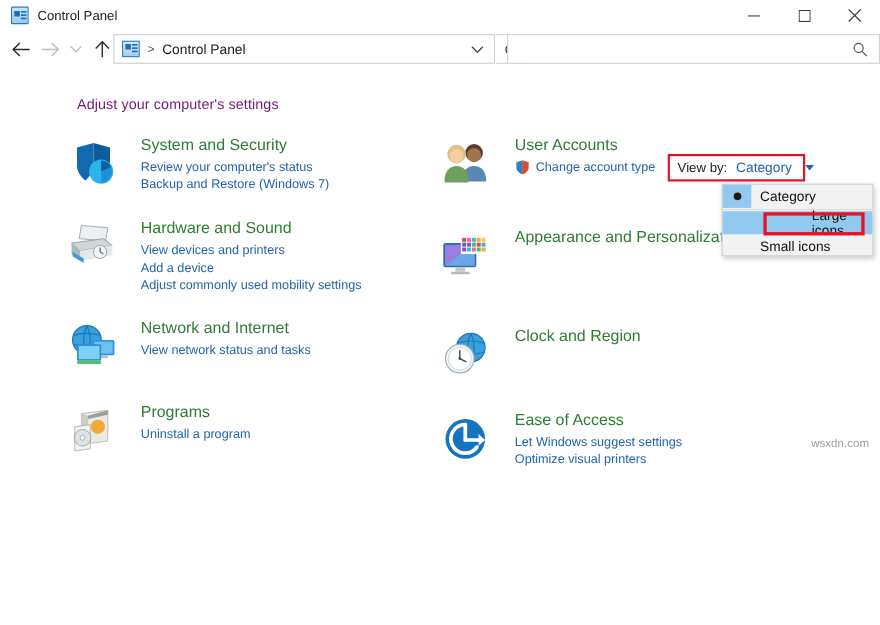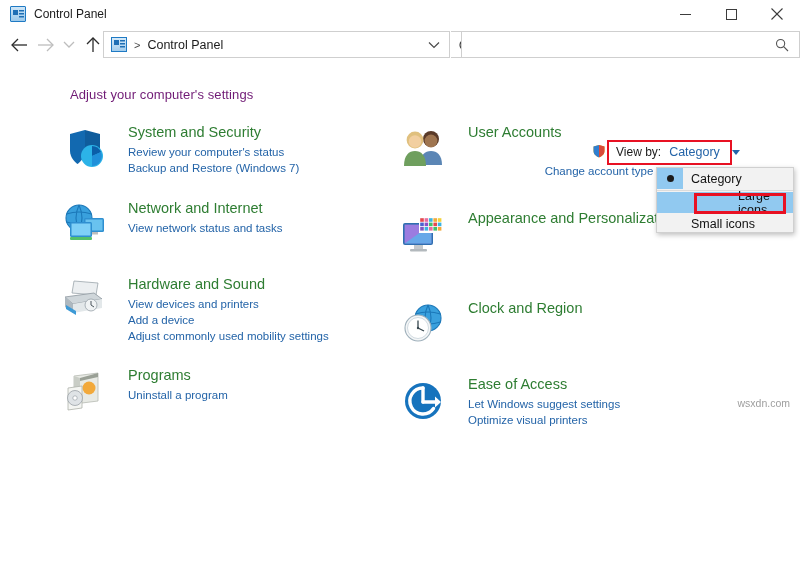--- a/index.html
+++ b/index.html
@@ -145,21 +145,21 @@
   }
   .cat-body { margin-left: 68px; }
   .cat-title {
     font-size: 14.5px; color: #2e7d32; line-height: 19px;
     margin-bottom: 2px; display: inline-block;
   }
   .cat-link {
     font-size: 11.5px; color: #2464a8; line-height: 16px;
     display: block;
   }
-  .cat-link.with-icon { display: flex; align-items: center; gap: 5px; flex-direction: column; }
+  .cat-link.with-icon { display: flex; align-items: center; gap: 5px; }
 
   .shield-mini { width: 14px; height: 14px; flex: 0 0 auto; }
   .cat.gap-2 { margin-bottom: 22px; }
   .cat.gap-3 { margin-bottom: 30px; }
   .cat.gap-4 { margin-bottom: 36px; }
 
   
   .viewby {
     position: absolute; left: 616px; top: 84px;
     display: flex; align-items: baseline; gap: 8px;
@@ -319,20 +319,41 @@
             <path d="M25,5 L40,9 L40,26 C40,33 34,38 32.5,39 C31,38 25,33 25,26 Z" fill="#0f5c9c"></path>
             <circle cx="32" cy="31" r="11" fill="#2cb3e8"></circle>
             <path d="M32,31 L32,21 A10,10 0 0 1 41,27 Z" fill="#0b5ea8"></path>
             <path d="M32,31 L41,27 A10,10 0 0 1 32,41 Z" fill="#1e88d6" opacity="0.85"></path>
           </svg>
         </div>
         <div class="cat-body">
           <a class="cat-title">System and Security</a>
           <a class="cat-link">Review your computer's status</a>
           <a class="cat-link">Backup and Restore (Windows 7)</a>
+        </div>
+      </div>
+
+      <div class="cat gap-2">
+        <div class="cat-icon">
+          <svg width="48" height="48" viewBox="0 0 48 48">
+            <polygon points="14,4 38,6 36,18 12,16" fill="#eceff1" stroke="#9aa4ab" stroke-width="0.8"></polygon>
+            <polygon points="5,20 34,16 42,22 13,27" fill="#cfd6da" stroke="#8d979e" stroke-width="0.8"></polygon>
+            <polygon points="5,20 5,30 13,36 13,27" fill="#aeb8bf"></polygon>
+            <polygon points="13,27 13,36 42,31 42,22" fill="#e3e8ea"></polygon>
+            <polygon points="6,28 16,34 16,38 6,32" fill="#3d9ad6"></polygon>
+            <circle cx="31" cy="28" r="6" fill="#f0f3f4" stroke="#97a1a8" stroke-width="0.8"></circle>
+            <line x1="31" y1="28" x2="31" y2="24" stroke="#4a555c" stroke-width="1"></line>
+            <line x1="31" y1="28" x2="34" y2="30" stroke="#4a555c" stroke-width="1"></line>
+          </svg>
+        </div>
+        <div class="cat-body">
+          <a class="cat-title">Hardware and Sound</a>
+          <a class="cat-link">View devices and printers</a>
+          <a class="cat-link">Add a device</a>
+          <a class="cat-link">Adjust commonly used mobility settings</a>
         </div>
       </div>
 
       <div class="cat gap-2">
         <div class="cat-icon">
           <svg width="48" height="48" viewBox="0 0 48 48">
             <circle cx="19" cy="17" r="13" fill="#39a0dd"></circle>
             <path d="M6.5,13 Q19,9 31.5,13 M6.5,21 Q19,25 31.5,21 M19,4 Q13,17 19,30 M19,4 Q25,17 19,30" fill="none" stroke="#1b77b8" stroke-width="1.1"></path>
             <circle cx="19" cy="17" r="13" fill="none" stroke="#1b77b8" stroke-width="1.1"></circle>
             <g>
@@ -343,41 +364,20 @@
             <g>
               <rect x="10" y="21" width="22" height="15" rx="1.5" fill="#2f8fd0"></rect>
               <rect x="11.5" y="22.5" width="19" height="12" fill="#7fd0f7"></rect>
               <rect x="10" y="36" width="22" height="3" rx="1" fill="#53c06a"></rect>
             </g>
           </svg>
         </div>
         <div class="cat-body">
           <a class="cat-title">Network and Internet</a>
           <a class="cat-link">View network status and tasks</a>
-        </div>
-      </div>
-
-      <div class="cat gap-2">
-        <div class="cat-icon">
-          <svg width="48" height="48" viewBox="0 0 48 48">
-            <polygon points="14,4 38,6 36,18 12,16" fill="#eceff1" stroke="#9aa4ab" stroke-width="0.8"></polygon>
-            <polygon points="5,20 34,16 42,22 13,27" fill="#cfd6da" stroke="#8d979e" stroke-width="0.8"></polygon>
-            <polygon points="5,20 5,30 13,36 13,27" fill="#aeb8bf"></polygon>
-            <polygon points="13,27 13,36 42,31 42,22" fill="#e3e8ea"></polygon>
-            <polygon points="6,28 16,34 16,38 6,32" fill="#3d9ad6"></polygon>
-            <circle cx="31" cy="28" r="6" fill="#f0f3f4" stroke="#97a1a8" stroke-width="0.8"></circle>
-            <line x1="31" y1="28" x2="31" y2="24" stroke="#4a555c" stroke-width="1"></line>
-            <line x1="31" y1="28" x2="34" y2="30" stroke="#4a555c" stroke-width="1"></line>
-          </svg>
-        </div>
-        <div class="cat-body">
-          <a class="cat-title">Hardware and Sound</a>
-          <a class="cat-link">View devices and printers</a>
-          <a class="cat-link">Add a device</a>
-          <a class="cat-link">Adjust commonly used mobility settings</a>
         </div>
       </div>
 
       <div class="cat">
         <div class="cat-icon">
           <svg width="48" height="48" viewBox="0 0 48 48">
             <polygon points="14,8 38,5 38,33 14,36" fill="#e8eae5" stroke="#b6bab3" stroke-width="0.8"></polygon>
             <polygon points="14,8 20,10 20,38 14,36" fill="#c9cdc6"></polygon>
             <polygon points="20,10 38,5 38,9 20,13" fill="#9aa096"></polygon>
             <circle cx="29" cy="20" r="6.5" fill="#f2a93b"></circle>

